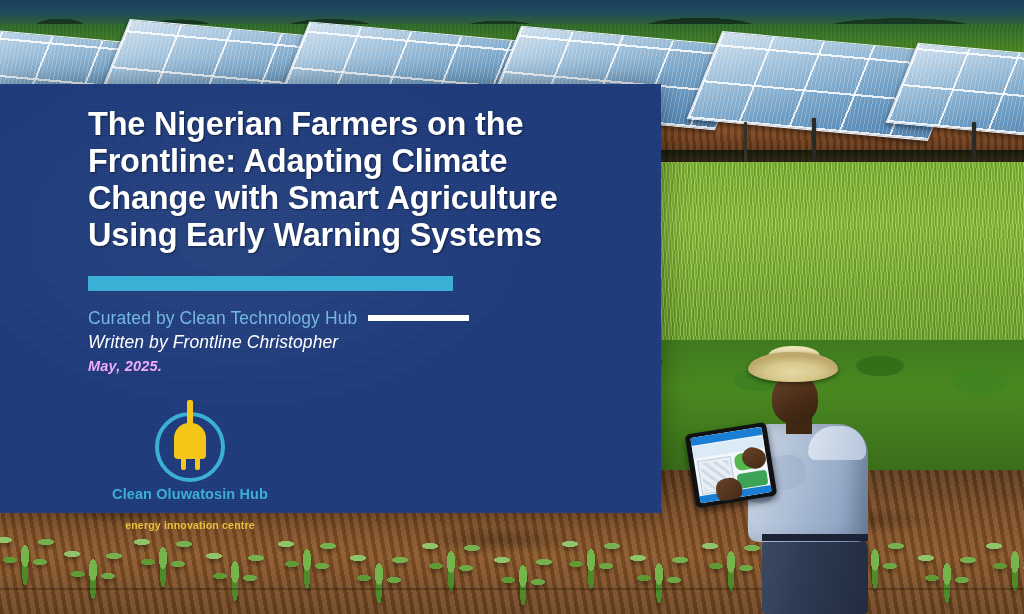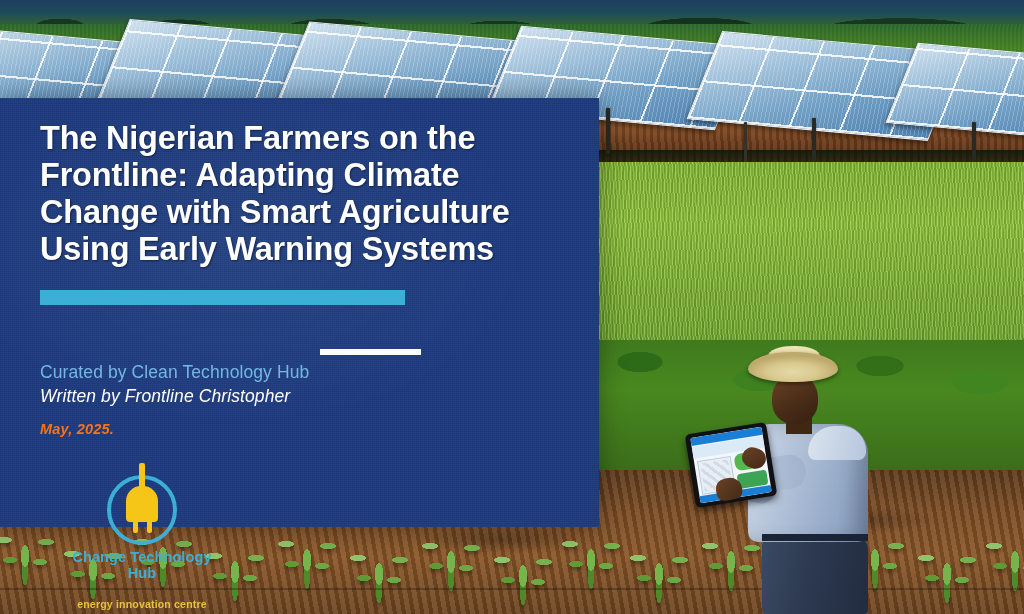--- a/index.html
+++ b/index.html
@@ -227,23 +227,24 @@
   .ts-map:after{ content:""; position:absolute; inset:2px;
              background:repeating-linear-gradient(45deg,#cfdbe6 0 3px,#e8eef4 3px 7px); }
   .ts-blob1{ position:absolute; left:40px; top:23px; width:26px; height:17px; background:#54b84f;
              border-radius:7px; }
   .ts-blob2{ position:absolute; left:40px; top:43px; width:30px; height:15px; background:#3da455;
              border-radius:4px; }
   .ts-foot { position:absolute; left:0; bottom:0; width:100%; height:7px; background:#1a7fd4; }
 
   
   .panel-card {
-    position:absolute; left:0; top:98px; width:599px; height:429px;
+    position:absolute; left:0; top:84px; width:661px; height:429px;
     background:#1c3a7e;
     box-shadow:0 0 24px rgba(0,0,0,.35);
+    padding-left:48px;
   }
   .panel-card:before{
     content:""; position:absolute; inset:0;
     background-image:
       repeating-linear-gradient(0deg,  rgba(255,255,255,.035) 0 1px, transparent 1px 2px),
       repeating-linear-gradient(90deg, rgba(0,0,0,.05) 0 1px, transparent 1px 2px),
       radial-gradient(ellipse 420px 260px at 240px 150px, rgba(255,255,255,.045), transparent 70%);
     pointer-events:none;
   }
   .panel-inner{ position:relative; z-index:2; padding:22px 24px 0 40px; }
@@ -266,37 +267,36 @@
 
   .byline-row {
     display:flex; align-items:center; gap:11px;
     margin-top:17px;
   }
   .curated {
     color:#74b7e3;
     font-size:17.5px;
     letter-spacing:.1px;
     white-space:nowrap;
-    margin-top:40px;
   }
   .white-rule { width:101px; height:6px; background:#ffffff; flex:0 0 auto; }
 
   .written {
     color:#ffffff;
     font-size:17.5px;
     font-style:italic;
     margin-top:3px;
     letter-spacing:.1px;
   }
   .pubdate {
-    color:#f97316;
+    color:#f0abfc;
     font-size:14.5px;
     font-weight:bold;
     font-style:italic;
-    margin-top:14px;
+    margin-top:5px;
     letter-spacing:.2px;
   }
 
   
   .logo { margin-top:26px; margin-left:18px; width:168px; }
   .logo-mark {
     position:relative; width:92px; height:84px; margin:0 auto;
   }
   .logo-ring {
     position:absolute; left:11px; top:12px;
@@ -434,20 +434,20 @@
       <div class="pubdate">May, 2025.</div>
 
       <div class="logo">
         <div class="logo-mark">
           <div class="logo-ring"></div>
           <div class="plug-cord"></div>
           <div class="plug-body"></div>
           <div class="plug-pin a"></div>
           <div class="plug-pin b"></div>
         </div>
-        <div class="logo-name">Change Technology Hub</div>
+        <div class="logo-name">Clean Oluwatosin Hub</div>
         <div class="logo-sub">energy innovation centre</div>
       </div>
 
     </div>
   </div>
 
 </div>
 
 </body></html>

